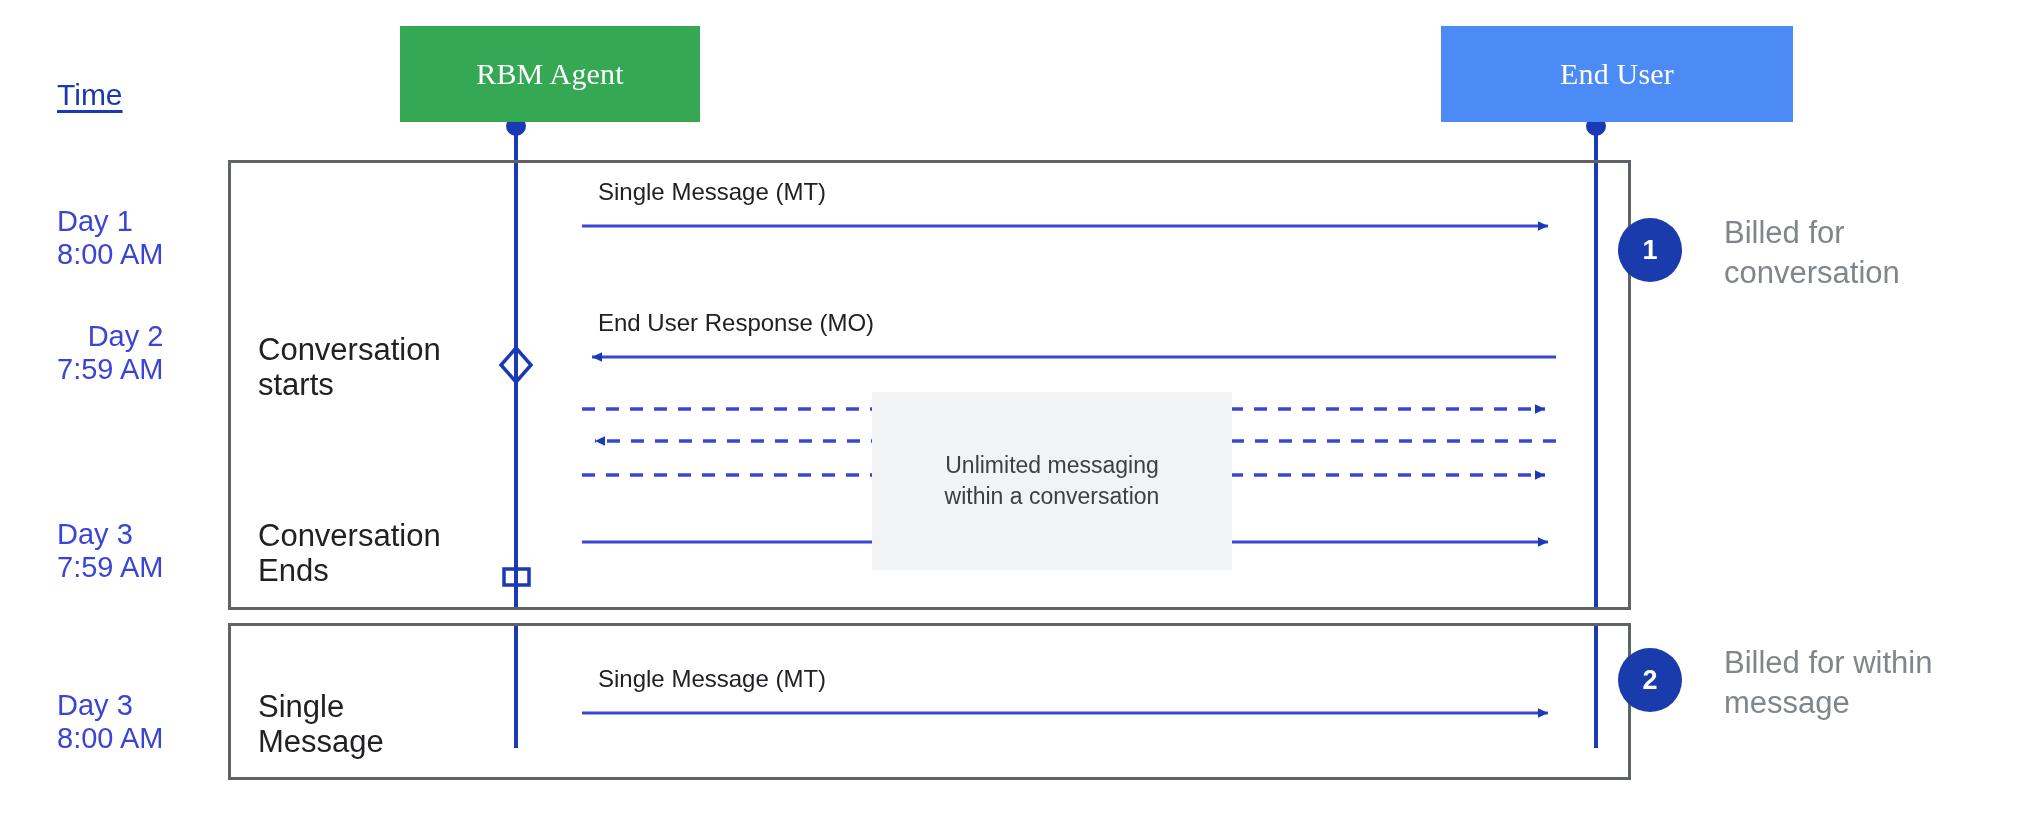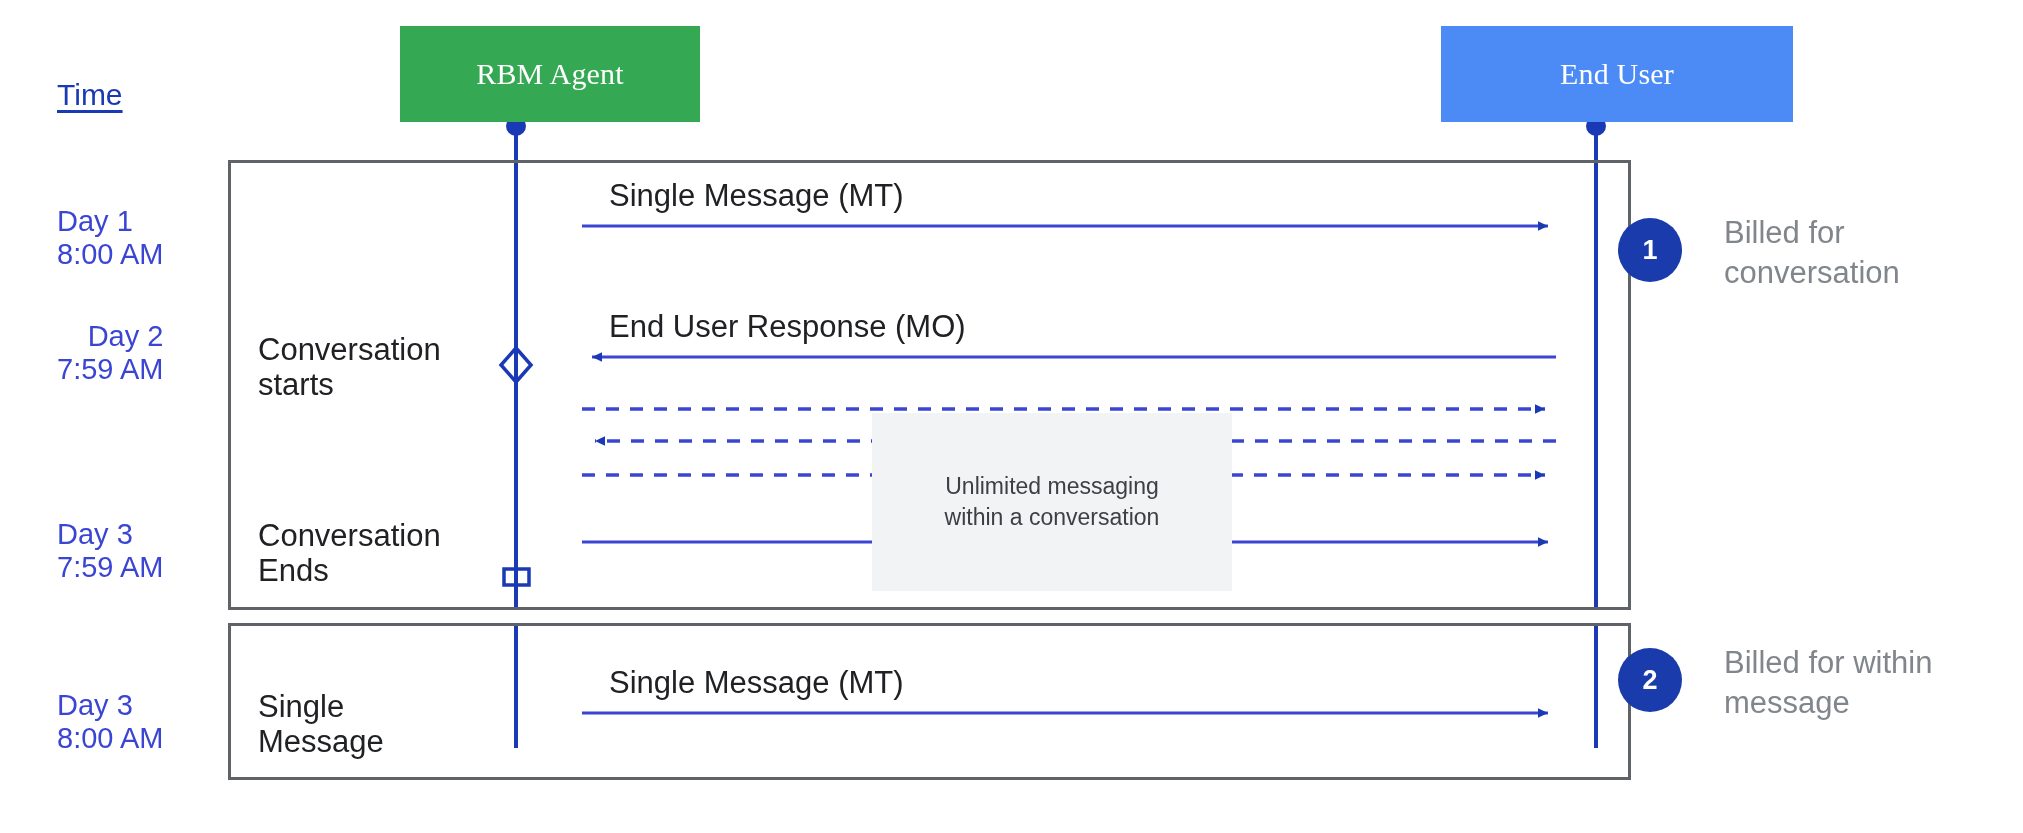--- a/index.html
+++ b/index.html
@@ -69,34 +69,32 @@
   .stage-label {
     color: #202124;
     font-size: 31px;
     line-height: 1.14;
     white-space: pre-line;
   }
 
   
   .msg-label {
     color: #202124;
-    font-size: 31px;
+    font-size: 24px;
     white-space: nowrap;
-    margin-left: 11px;
   }
 
   
   .note-box {
     background: #f1f3f4;
     display: flex;
     flex-direction: column;
     align-items: center;
     justify-content: center;
     text-align: center;
-    margin-top: 21px;
   }
   .note-text {
     color: #3c4043;
     font-size: 23px;
     line-height: 1.35;
     white-space: pre-line;
   }
 
   
   .badge {

